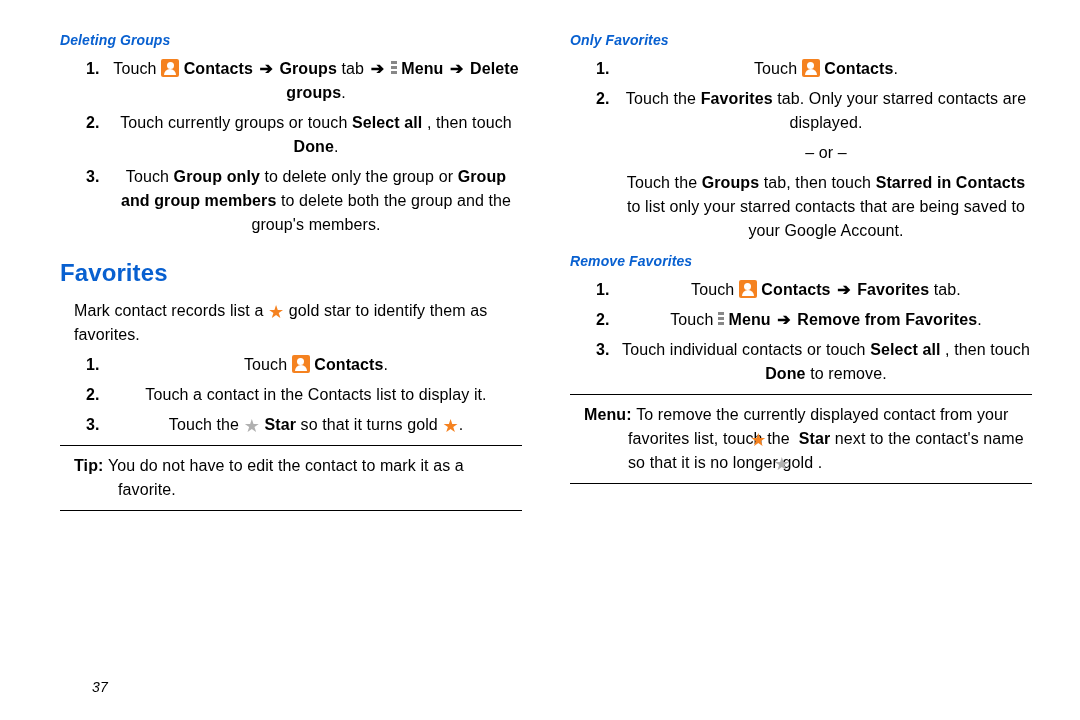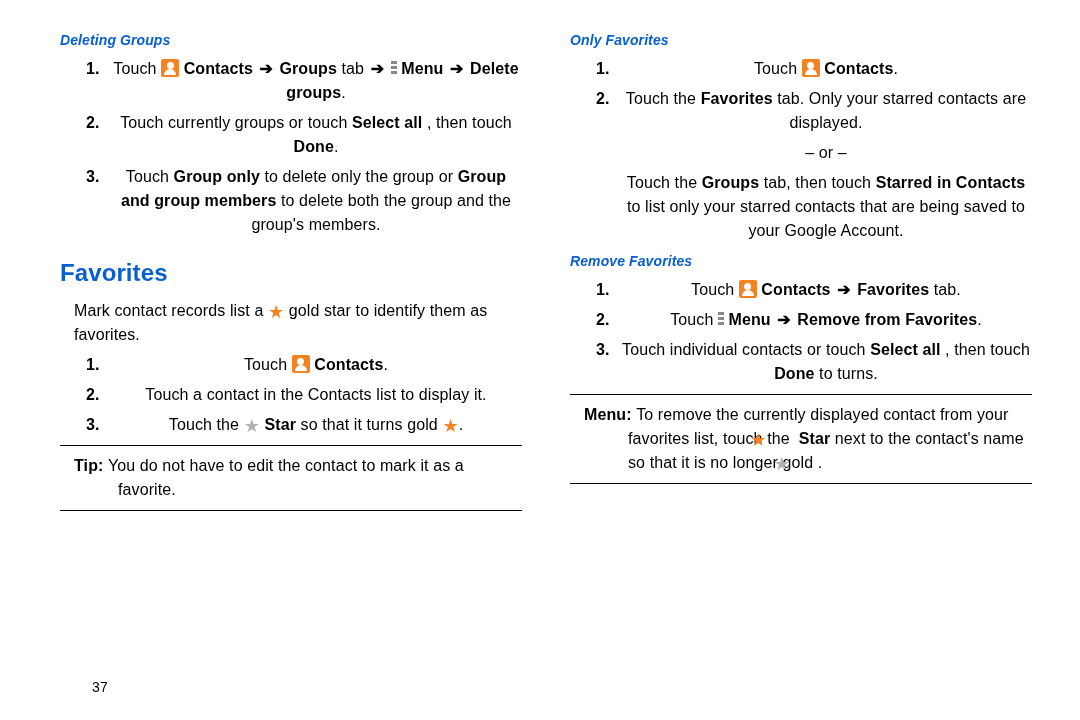--- a/index.html
+++ b/index.html
@@ -17,21 +17,21 @@
   .b{font-weight:bold;}
   .icon-contacts{display:inline-block;width:18px;height:18px;background:#f58220;border-radius:2px;position:relative;vertical-align:-3px;}
   .icon-contacts::before{content:"";position:absolute;left:5.5px;top:3px;width:7px;height:7px;border-radius:50%;background:#fff;}
   .icon-contacts::after{content:"";position:absolute;left:3px;bottom:2.5px;width:12px;height:5.5px;border-radius:6px 6px 0 0;background:#fff;}
   .icon-menu{display:inline-block;vertical-align:-2px;width:6px;height:15px;position:relative;}
   .icon-menu::before{content:"";position:absolute;left:0;top:0;width:6px;height:3px;background:#888;box-shadow:0 5px 0 #888,0 10px 0 #888;}
   .star{display:inline-block;font-size:18px;line-height:1;vertical-align:-2px;}
   .star.gold{color:#f58220;}
   .star.gray{color:#b0b0b0;}
   .arrow{font-weight:bold;margin:0 2px;}
-  .pgnum{position:absolute;left:92px;bottom:22px;font-size:14px;}
+  .pgnum{position:absolute;left:92px;bottom:22px;font-size:14px;font-style:italic;}
   .hang{text-indent:-44px;padding-left:44px;margin:6px 0;}
 </style>
 </head>
 <body>
 
 <div class="page">
  <div class="cols">
 
   <div class="col">
 
@@ -133,21 +133,21 @@
         <span class="icon-menu"></span>
         <span class="b"> Menu</span>
         <span class="b arrow"> ➔ </span>
         <span class="b">Remove from Favorites</span>.
       </li>
       <li>
         <span>Touch individual contacts or touch </span>
         <span class="b">Select all</span>
         <span>, then touch </span>
         <span class="b">Done</span>
-        <span> to turns.</span>
+        <span> to remove.</span>
       </li>
     </ol>
 
     <hr class="rule">
     <p class="body hang">
       <span class="b">Menu: </span>
       <span>To remove the currently displayed contact from your favorites list, touch the </span>
       <span class="star gold">★</span>
       <span class="b"> Star</span>
       <span> next to the contact's name so that it is no longer gold </span>

